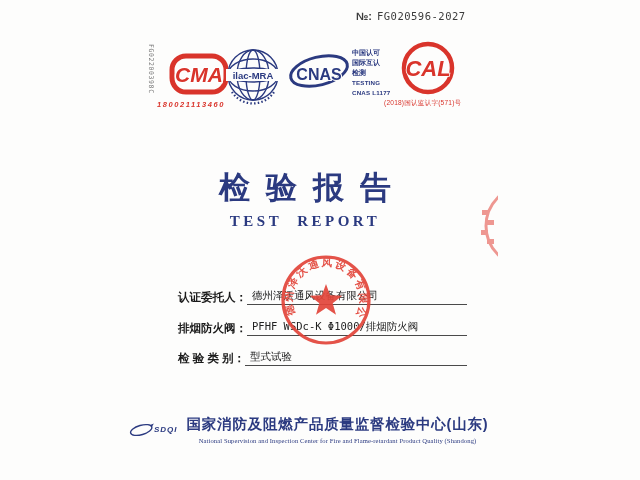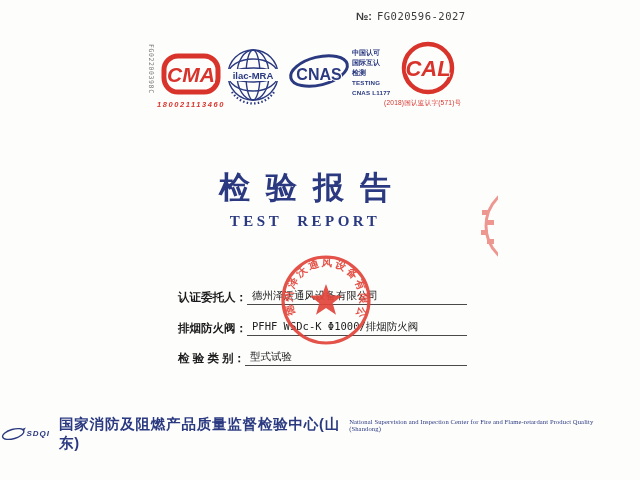--- a/index.html
+++ b/index.html
@@ -9,21 +9,21 @@
   .abs{position:absolute;}
 
   
   .serial{left:356px;top:10px;display:flex;gap:5px;align-items:baseline;color:#3b3b3b;}
   .serial .no{font-size:11px;font-weight:700;}
   .serial .num{font-family:"DejaVu Sans Mono","Liberation Mono",monospace;font-size:10.5px;letter-spacing:.5px;}
 
   
   .cma-code{left:147px;top:44px;font-size:6.5px;color:#777;writing-mode:vertical-rl;
             letter-spacing:.6px;height:60px;font-family:"DejaVu Sans Mono",monospace;}
-  .cma-logo{left:160px;top:51px;}
+  .cma-logo{left:168px;top:51px;}
   .cma-num{left:157px;top:100px;font-size:7.5px;font-weight:700;color:#d9342b;letter-spacing:1.6px;font-style:italic;}
   .ilac-logo{left:226px;top:44px;}
   .cnas-logo{left:287px;top:51px;}
   .cnas-lines{left:352px;top:48px;color:#2b3a80;}
   .cnas-lines .zh{font-size:7px;font-weight:700;line-height:1.45;}
   .cnas-lines .en{font-size:6.2px;font-weight:600;line-height:1.5;letter-spacing:.2px;}
   .cal-logo{left:397px;top:40px;}
   .cal-caption{left:384px;top:99px;font-size:6.6px;color:#d9342b;letter-spacing:.2px;}
 
   
@@ -43,21 +43,21 @@
 
   
   .company-seal{left:278px;top:252px;opacity:.92;}
   .partial-seal{left:474px;top:184px;opacity:.55;}
 
   
   .footer{left:0;right:24px;top:415px;display:flex;justify-content:center;gap:9px;}
   .footer-logo{display:flex;flex-direction:row;align-items:center;width:50px;}
   .footer-logo .sdqi{font-size:8px;font-weight:800;font-style:italic;color:#2b3a80;
                      letter-spacing:1px;margin-top:-2px;}
-  .footer-names{display:flex;flex-direction:row;}
+  .footer-names{display:flex;flex-direction:column;align-items:center;}
   .footer-zh{font-size:14.5px;font-weight:800;color:#2b3a80;letter-spacing:.8px;}
   .footer-en{font-size:6.6px;color:#2b3a80;margin-top:3px;
              font-family:"Liberation Serif","DejaVu Serif",serif;letter-spacing:.1px;}
 </style>
 </head>
 <body>
 
 <div id="canvas">
 
   <div class="abs serial">

